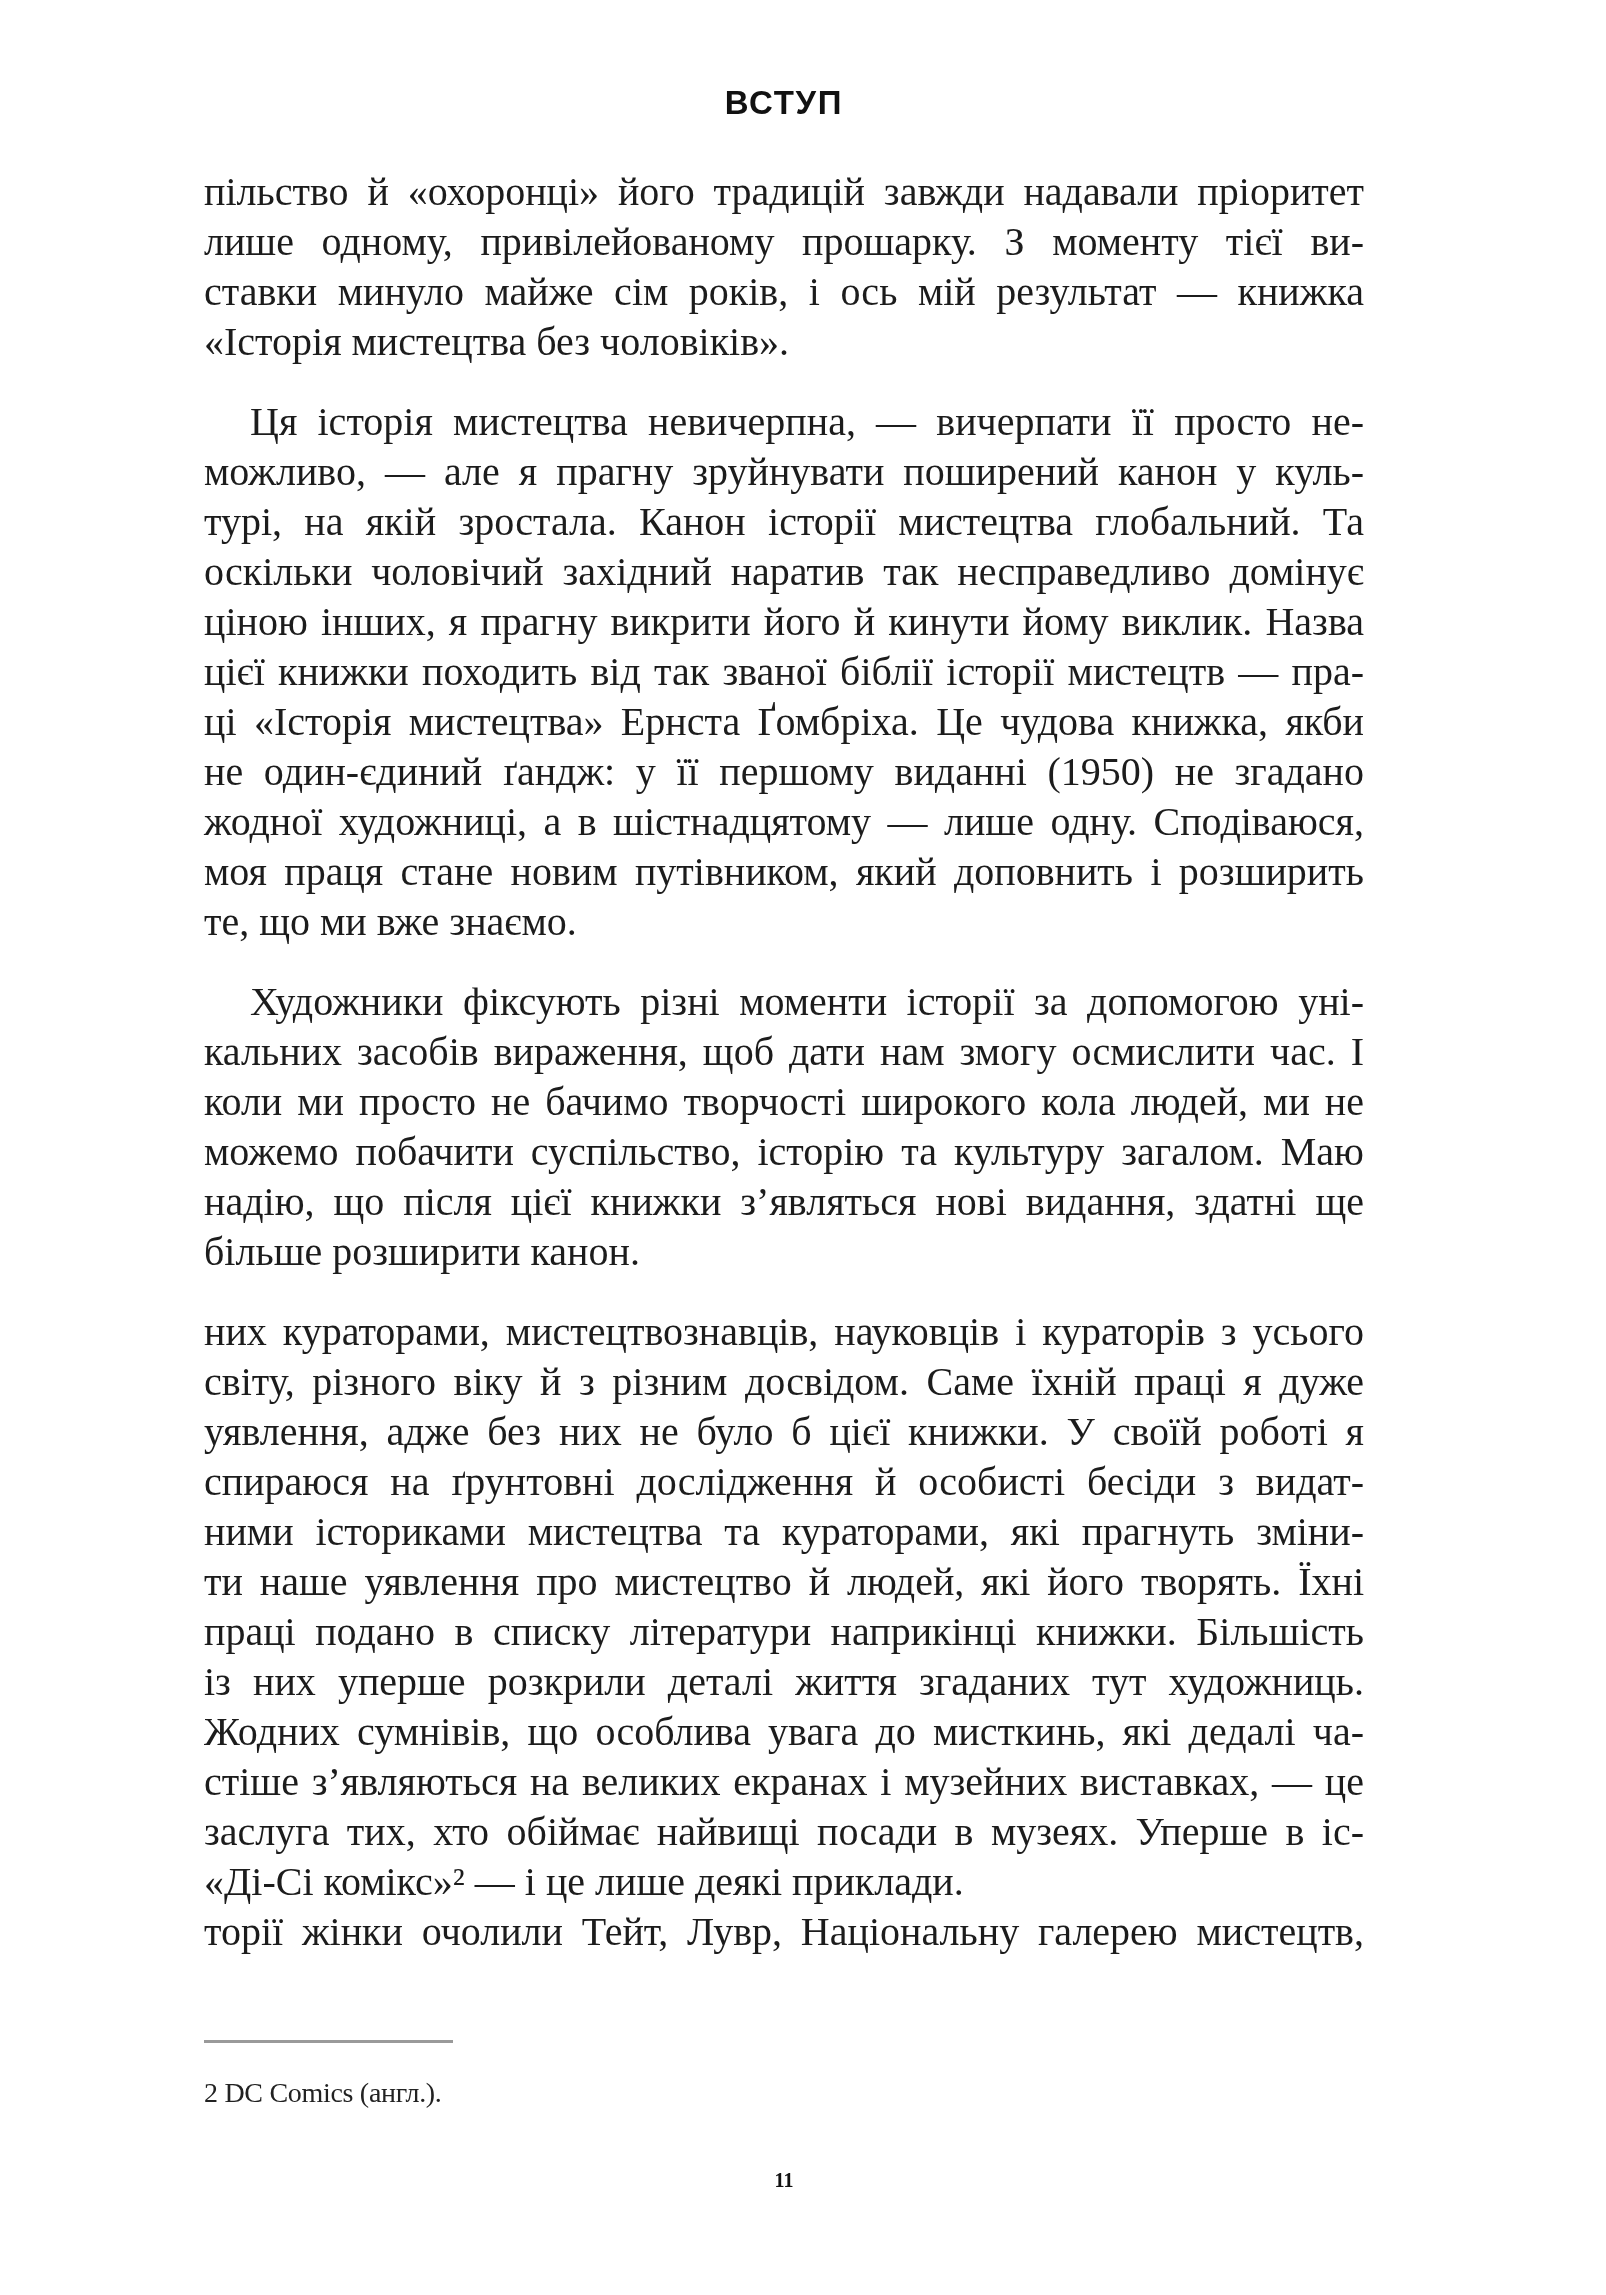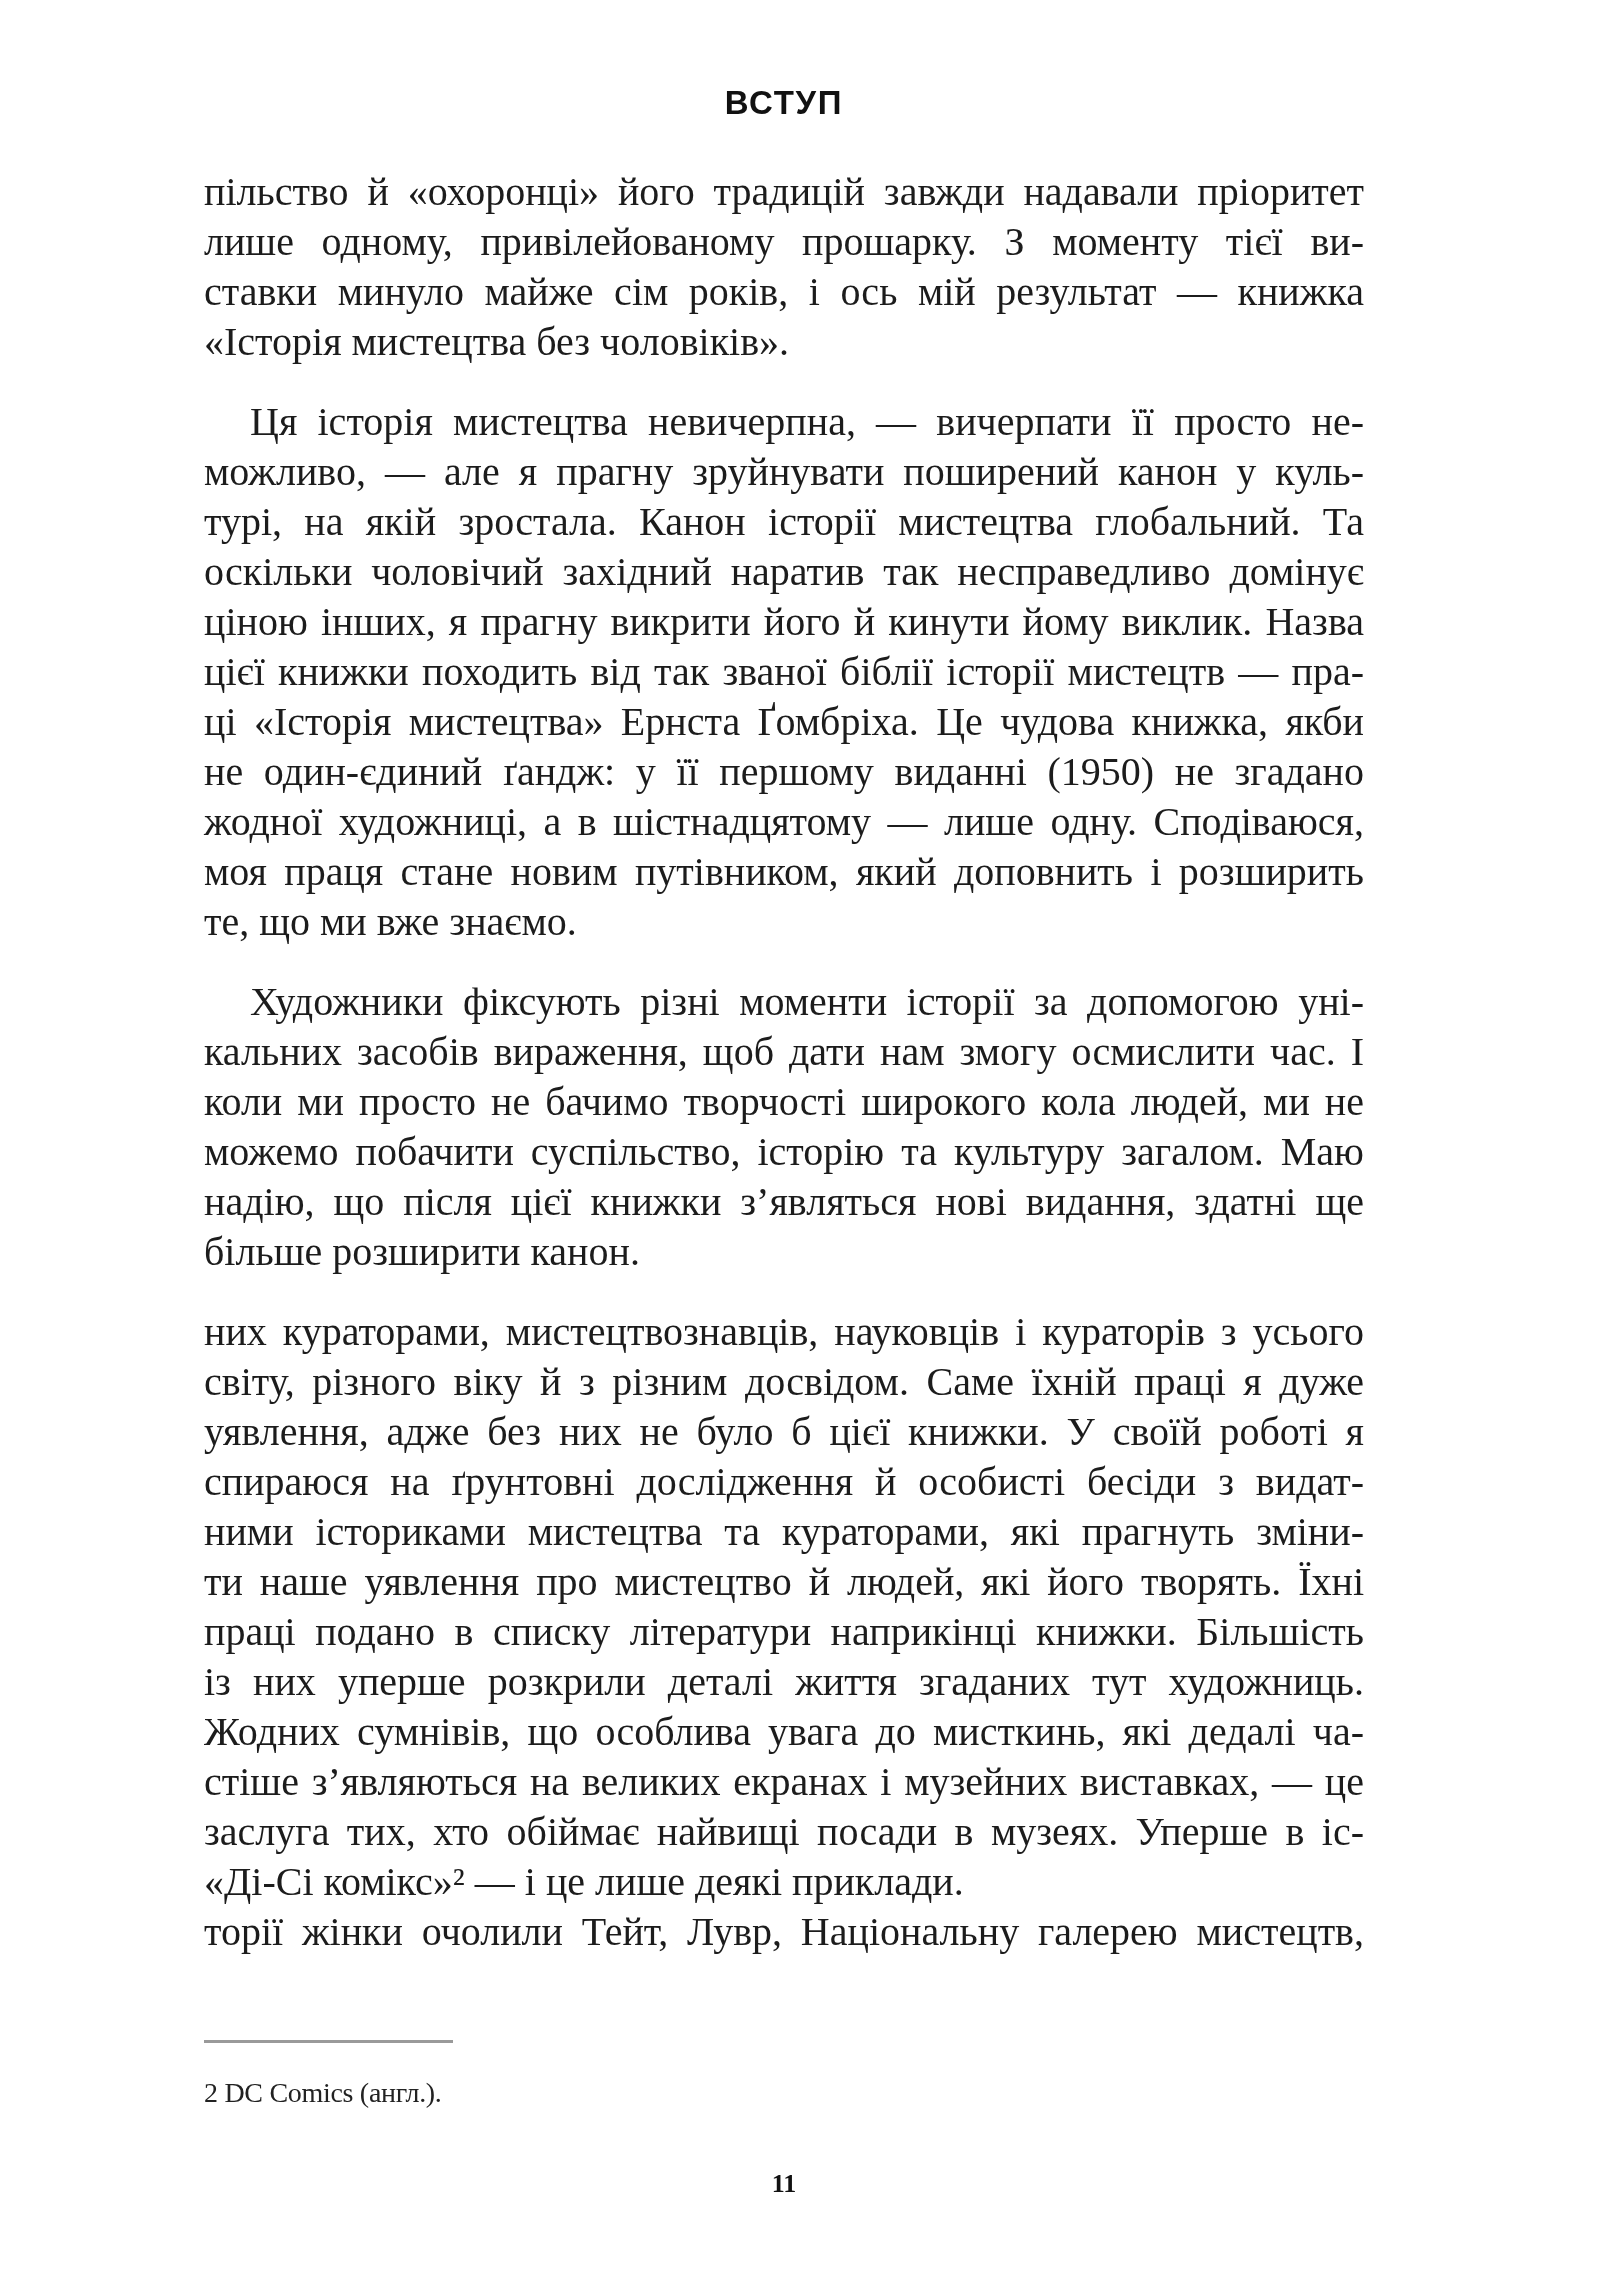--- a/index.html
+++ b/index.html
@@ -57,21 +57,21 @@
     letter-spacing: -0.3px;
     color: #222222;
     margin-top: 25px;
   }
   .page-number {
     position: absolute;
     left: 204px; top: 2169px; width: 1160px;
     text-align: center;
     font-family: "Liberation Serif", serif;
     font-weight: 700;
-    font-size: 26px;
+    font-size: 20px;
     color: #111111;
   }
 </style>
 </head>
 <body>
 
 <div class="page">
   <div class="chapter-header">ВСТУП</div>
 
   <div class="body-text">

